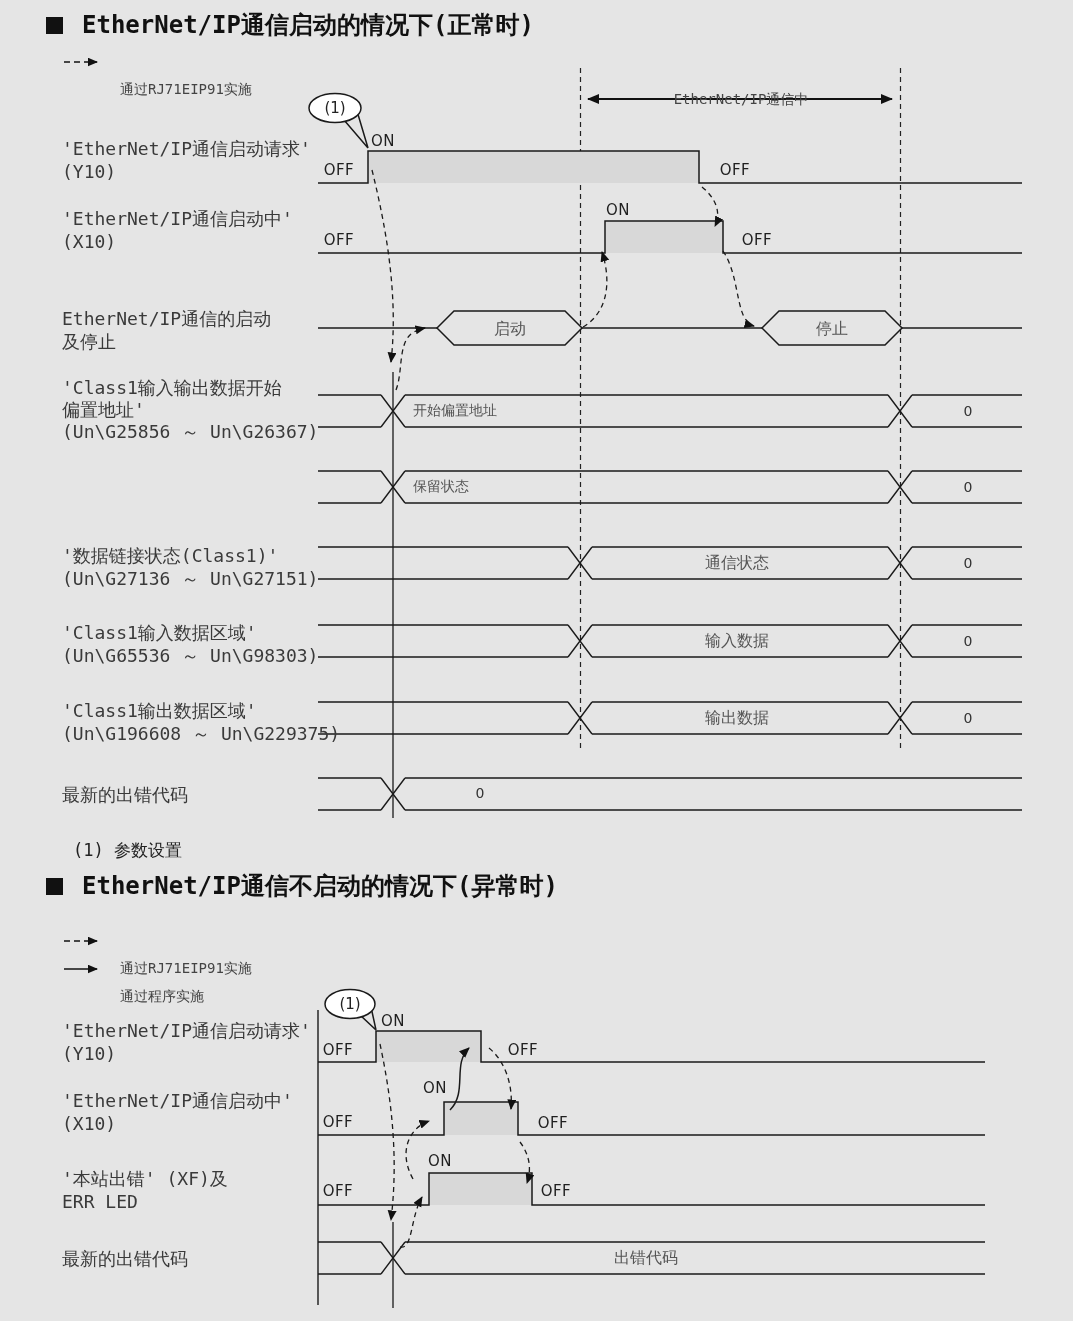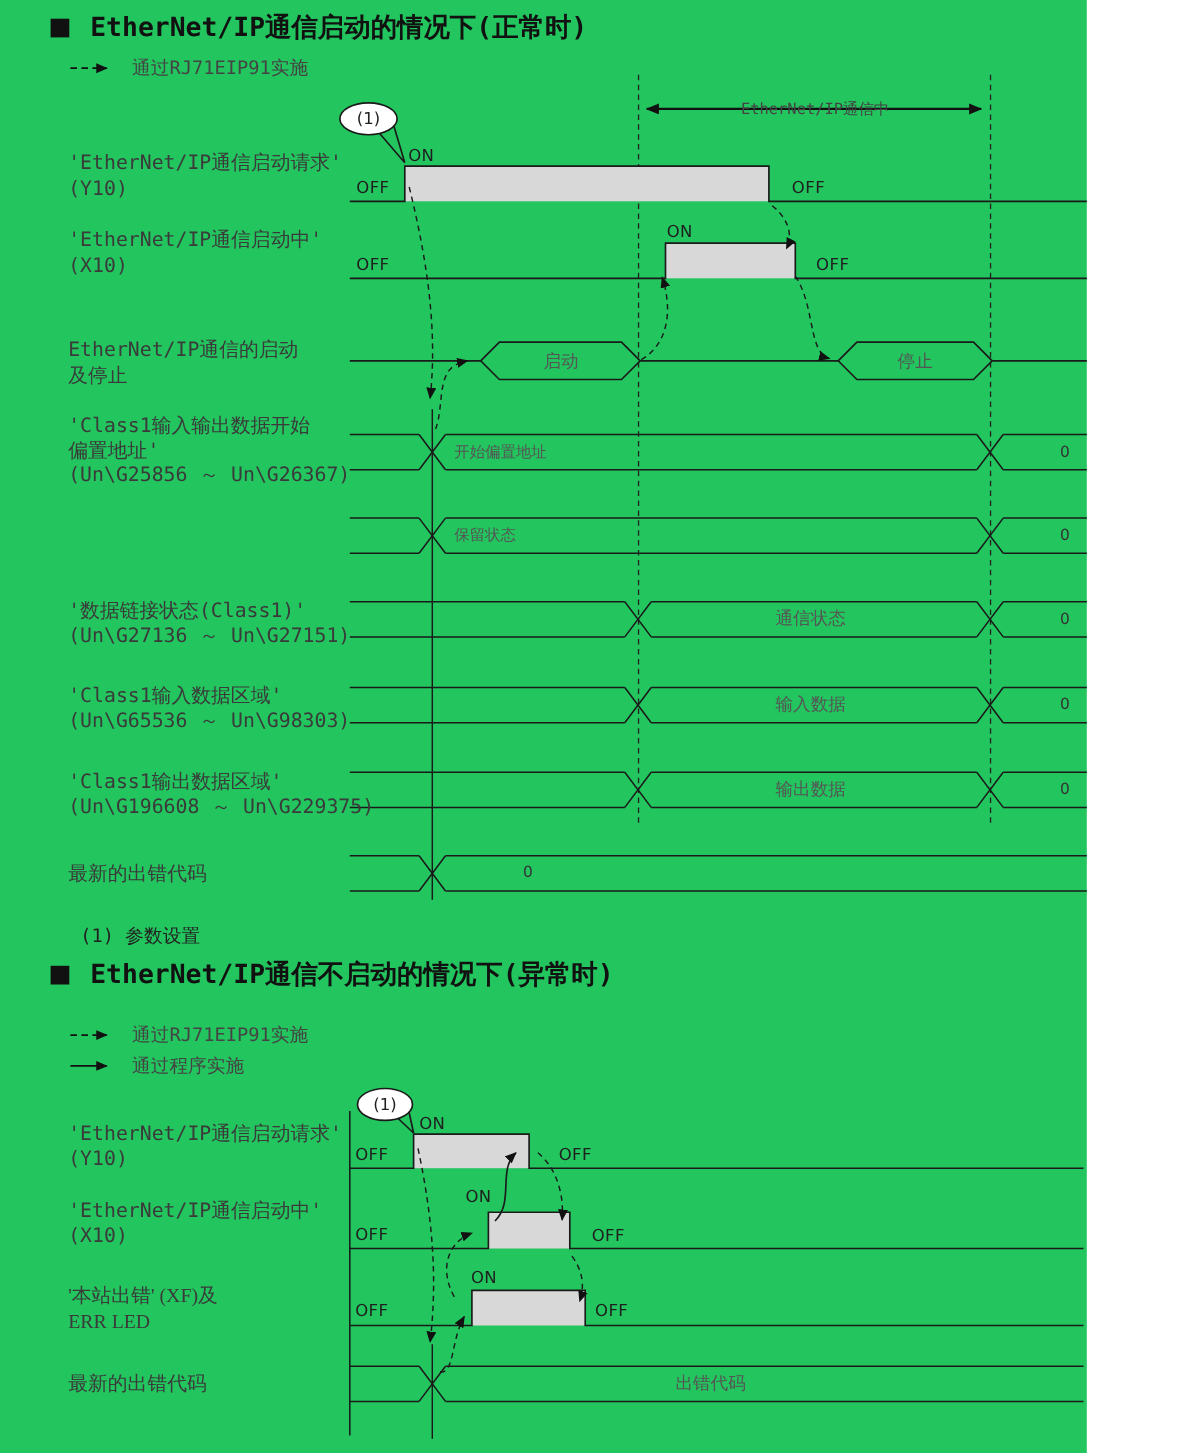--- a/index.html
+++ b/index.html
@@ -1,24 +1,24 @@
 <!DOCTYPE html>
 <html><head>
 <meta charset="utf-8">
 <style>
   html,body{margin:0;padding:0;background:#fff;}
-  .page{position:relative;width:988px;height:1321px;background:#22c55e;overflow:hidden;
+  .page{position:relative;width:1073px;height:1321px;background:#e5e5e5;overflow:hidden;
         font-family:"DejaVu Sans Mono","Liberation Mono",monospace;}
   svg.art{position:absolute;left:0;top:0;}
   .abs{position:absolute;white-space:nowrap;}
   .title{display:flex;align-items:center;gap:19px;font:700 24px/1 "DejaVu Sans Mono","Liberation Mono",monospace;color:#111;}
   .sq{width:17px;height:17px;background:#111;flex:0 0 auto;}
   .siglabel{color:#3a3a3a;font-size:18px;line-height:23px;}
   .siglabel.lh22{line-height:22px;}
-  .legendtext{color:#444;font-size:17px;transform:translate(0,-50%);}
+  .legendtext{color:#444;font-size:14px;transform:translate(0,-50%);margin-top:28px;}
   .tag{transform:translate(-50%,-50%);font:15px "DejaVu Sans","Liberation Sans",sans-serif;color:#1f1f1f;letter-spacing:.4px;}
   .busL{transform:translate(0,-50%);font-size:14px;color:#555;}
   .busC{transform:translate(-50%,-50%);font-size:16px;color:#555;}
   .val{transform:translate(-50%,-50%);font:14px "DejaVu Sans","Liberation Sans",sans-serif;color:#333;}
   .callout{transform:translate(-50%,-50%);font:15px "DejaVu Sans","Liberation Sans",sans-serif;color:#222;}
   .range{transform:translate(-50%,-50%);font-size:14px;color:#444;}
   .note{color:#222;font-size:17px;}
 </style>
 </head>
 <body>
@@ -233,21 +233,21 @@
   <div class="abs note" style="left:73px;top:839px;">(1) 参数设置</div>
 
   <div class="abs siglabel" style="left:62px;top:1019px;">
     <div>'EtherNet/IP通信启动请求'</div>
     <div>(Y10)</div>
   </div>
   <div class="abs siglabel" style="left:62px;top:1089px;">
     <div>'EtherNet/IP通信启动中'</div>
     <div>(X10)</div>
   </div>
-  <div class="abs siglabel" style="left:62px;top:1167px;font-family:Liberation Serif, serif;">
+  <div class="abs siglabel" style="left:62px;top:1167px;">
     <div>'本站出错' (XF)及</div>
     <div>ERR LED</div>
   </div>
   <div class="abs siglabel" style="left:62px;top:1247px;">
     <div>最新的出错代码</div>
   </div>
 
   <div class="abs tag" style="left:338px;top:1050px;">OFF</div>
   <div class="abs tag" style="left:393px;top:1021px;">ON</div>
   <div class="abs tag" style="left:523px;top:1050px;">OFF</div>

